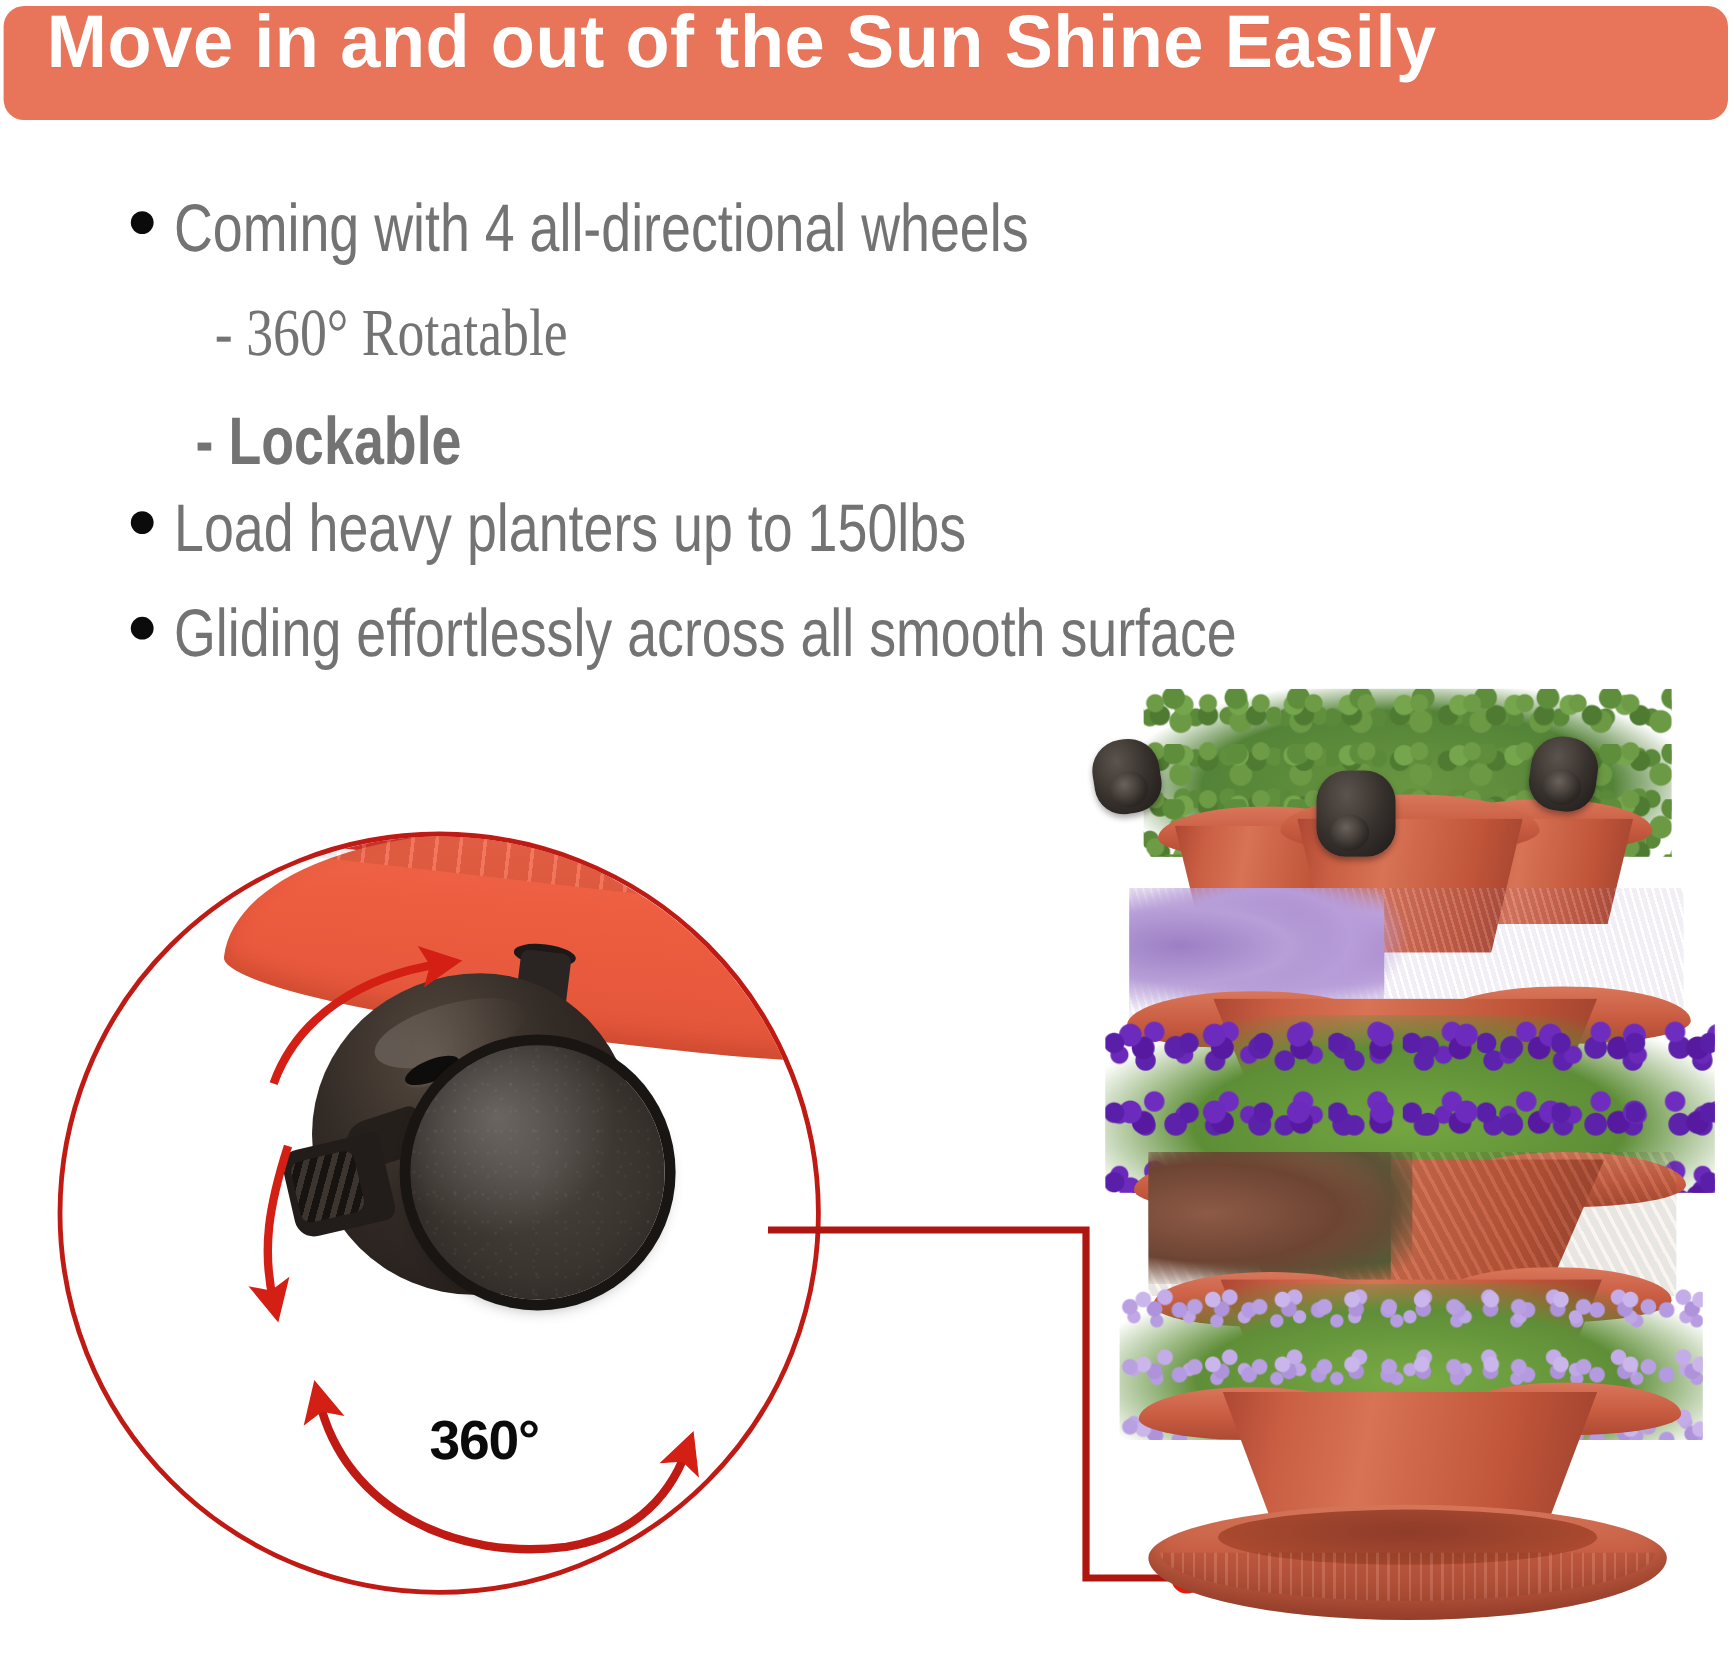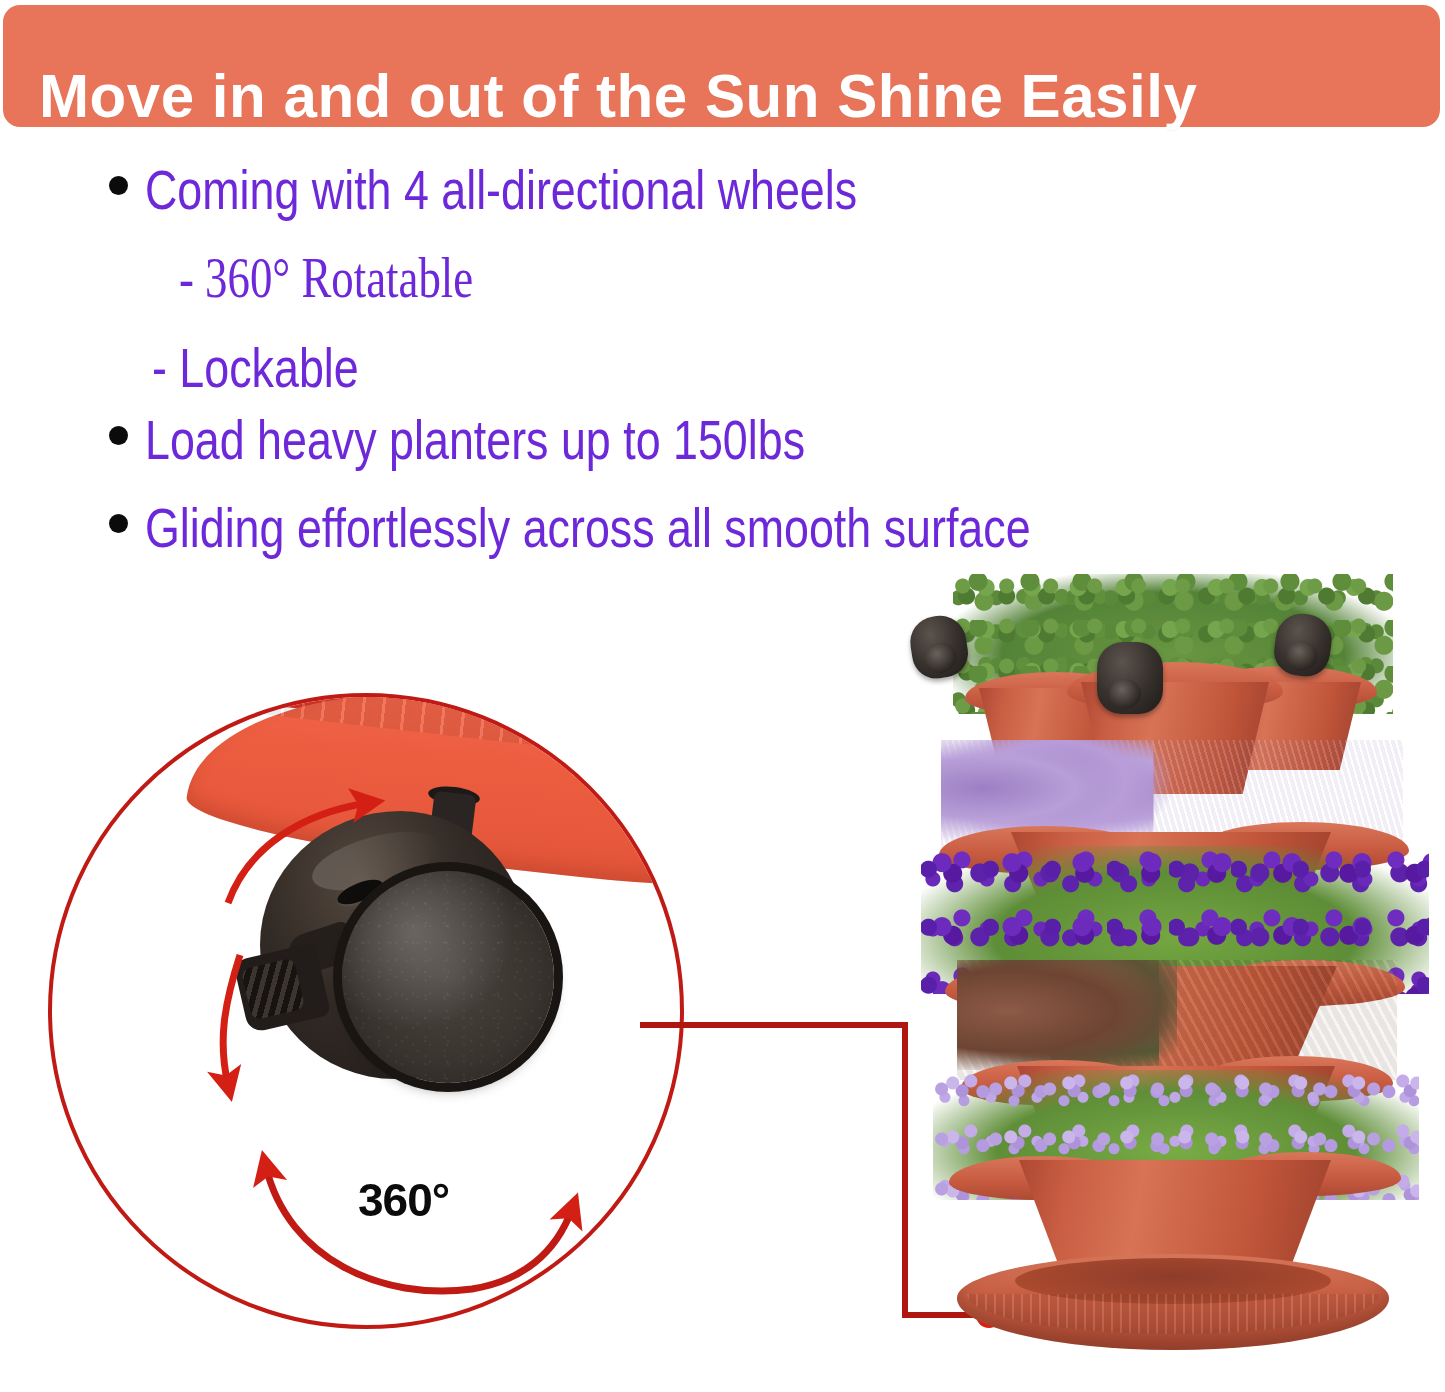--- a/index.html
+++ b/index.html
@@ -3,50 +3,50 @@
 <meta charset="utf-8">
 <style>
   html,body{margin:0;padding:0;background:#ffffff;}
   body{
     width:1445px;height:1392px;position:relative;overflow:hidden;
     font-family:"Liberation Sans","DejaVu Sans",sans-serif;
   }
 
   
   #header-banner{
-    position:absolute;left:3px;top:5px;width:1437px;height:122px;
+    position:absolute;left:3px;top:5px;width:1437px;height:95px;
     background:#E8755A;border-radius:17px;
-    display:flex;align-items:flex-end;
+    display:flex;align-items:flex-start;
   }
   #header-title{
     color:#ffffff;font-weight:bold;font-size:62px;line-height:1;
     letter-spacing:0.5px;margin-left:36px;white-space:nowrap;
     transform:scaleX(0.97);transform-origin:left center;
     text-shadow:0 1px 0 rgba(0,0,0,.05);
   }
 
   
   #feature-list{position:absolute;left:0;top:122px;width:1445px;}
-  .feature-row{position:absolute;white-space:nowrap;color:#6d28d9;}
+  .feature-row{position:absolute;white-space:nowrap;color:#737373;}
   .feature-row .bullet-dot{
     display:inline-block;width:19px;height:19px;border-radius:50%;
     background:#0b0b0b;vertical-align:middle;margin-right:17px;
     position:relative;top:-5px;
   }
   .lv1-text{
     display:inline-block;font-size:56px;line-height:1;vertical-align:middle;
     transform:scaleX(0.80);transform-origin:left center;
   }
   .lv2-text{
     display:inline-block;font-size:56px;line-height:1;
     transform:scaleX(0.80);transform-origin:left center;
   }
   #feature-0{left:109px;top:40px;}
   #feature-1{left:179px;top:128px;font-family:Liberation Serif, serif;}
-  #feature-2{left:152px;top:218px;}
+  #feature-2{left:163px;top:218px;font-weight:bold;}
   #feature-3{left:109px;top:290px;}
   #feature-4{left:109px;top:378px;}
 
   
   #callout{position:absolute;left:22px;top:676px;width:700px;height:660px;}
   #callout-circle{
     position:absolute;left:26px;top:17px;width:628px;height:628px;
     border:4px solid #C01A14;border-radius:50%;
     background:#ffffff;overflow:hidden;
   }

